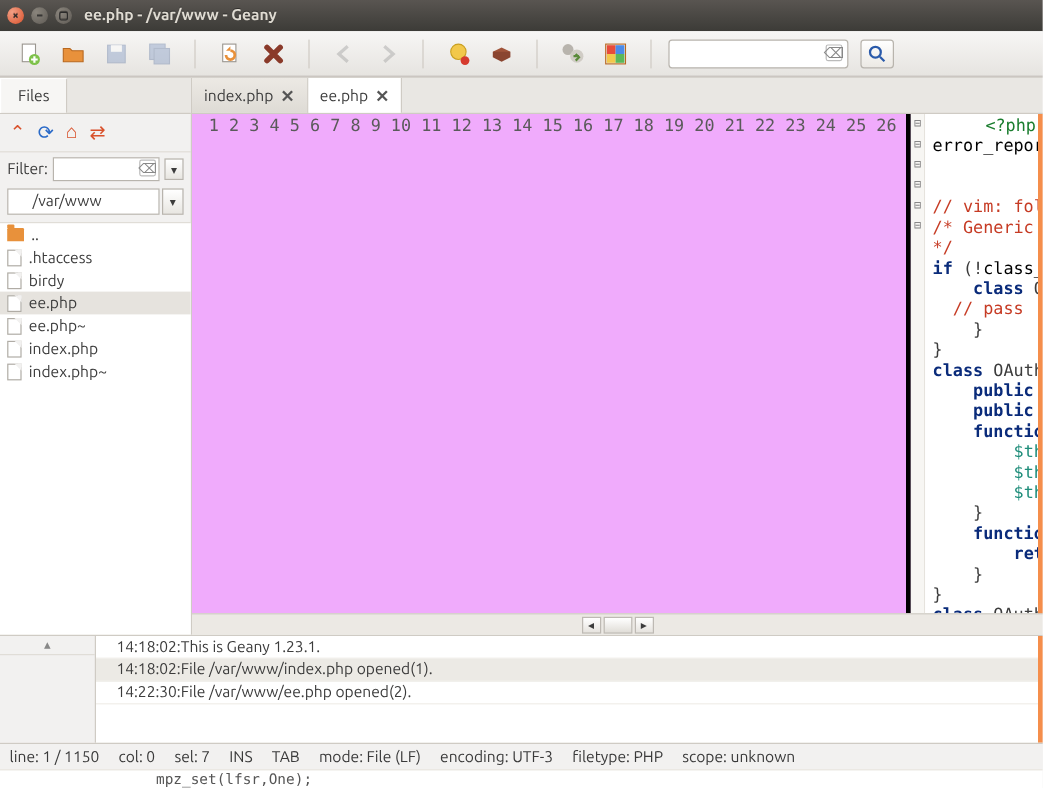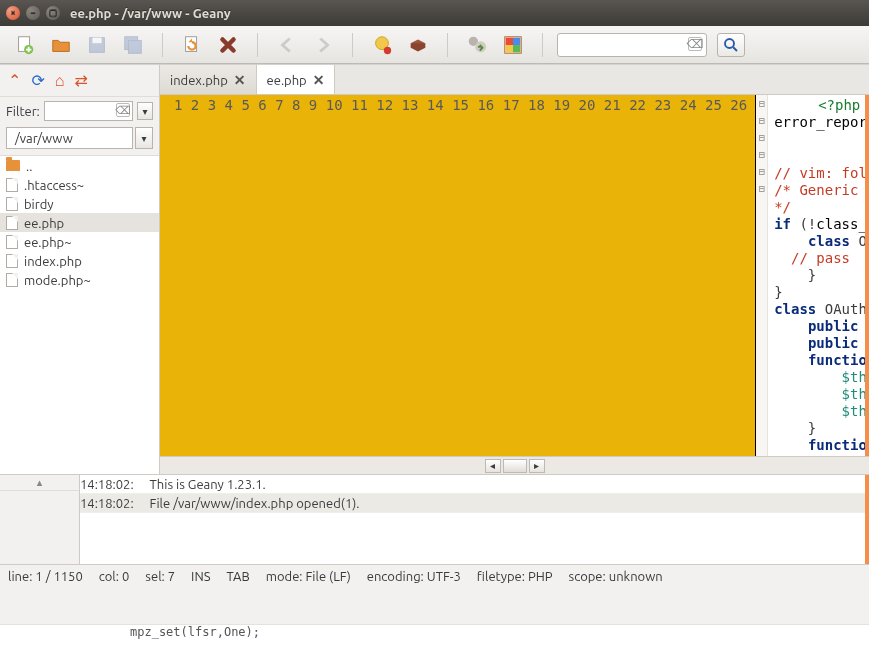--- a/index.html
+++ b/index.html
@@ -31,62 +31,62 @@
 .stab { padding: 6px 14px; font-size: 13px; border-right:1px solid #cfcbc4; display:flex; align-items:center; background:linear-gradient(#fdfdfc,#eeece8); border-top:1px solid #fff; border-left:1px solid #fff; }
 .stab.active { background:#f7f6f4; }
 .sidebar-nav { display:flex; gap:10px; padding:6px 8px; border-bottom:1px solid #e0ddd7; }
 .sidebar-nav span { font-size: 16px; }
 .filter-row { display:flex; align-items:center; gap:4px; padding:4px 6px; }
 .filter-row label { font-size:13px; }
 .filter-row .filter-input { flex:1; border:1px solid #b8b4ad; height:20px; position:relative; background:#fff; }
 .filter-row .filter-input .clear { position:absolute; right:2px; top:1px; font-size:11px; color:#888; border:1px solid #bbb; border-radius:2px; width:14px; height:14px; display:flex; align-items:center; justify-content:center;}
 .filter-row .dd { width:16px; height:18px; border:1px solid #b8b4ad; background:linear-gradient(#fff,#e8e6e1); font-size:10px; display:flex;align-items:center;justify-content:center; }
 .path-row { display:flex; padding:2px 6px 6px; gap:2px; }
-.path-row .path-input { flex:1; border:1px solid #b8b4ad; background:#fff; height:22px; padding:0 8px; font-size:13px; display:flex;align-items:center; }
+.path-row .path-input { flex:1; border:1px solid #b8b4ad; background:#fff; height:22px; padding:0 20px; font-size:13px; display:flex;align-items:center; }
 .path-row .dd { width:18px; height:22px; border:1px solid #b8b4ad; background:linear-gradient(#fff,#e8e6e1); font-size:10px; display:flex;align-items:center;justify-content:center;}
 .file-list { flex:1; overflow:auto; background:#fff; border-top:1px solid #e0ddd7; }
 .file-item { display:flex; align-items:center; gap:6px; padding:2px 6px; font-size:13px; height:19px; }
 .file-item.selected { background:#e6e3de; }
 .fi-folder { width:14px; height:11px; background:#e8913b; border-radius:1px 1px 0 0; position:relative; }
 .fi-folder::before { content:""; position:absolute; top:-3px; left:0; width:6px; height:3px; background:#e8913b; border-radius:1px 1px 0 0; }
 .fi-file { width:12px; height:14px; background:#fff; border:1px solid #b0aca5; position:relative; }
 .fi-file::after { content:""; position:absolute; right:-1px; top:-1px; border:3px solid transparent; border-right-color:#f2f1f0; border-top-color:#f2f1f0; }
 
 
 .editor-area { flex:1; display:flex; flex-direction:column; min-width:0; background:#fff; }
 .editor-tabs { display:flex; background:#e9e7e3; height:30px; border-bottom:1px solid #cfcbc4; }
 .etab { display:flex; align-items:center; gap:6px; padding:0 10px; border-right:1px solid #cfcbc4; background:linear-gradient(#ece9e4,#dedbd5); font-size:13px; }
 .etab.active { background:#fff; }
 .etab .close { font-size:14px; font-weight:bold; color:#555; }
 .code-wrap { flex:1; display:flex; overflow:hidden; font-family: "DejaVu Sans Mono", Consolas, monospace; font-size:14px; position:relative; border-right: 4px solid #f58e4b; }
-.gutter { background:#eab308; color:#5a5a5a; text-align:right; padding:2px 8px 2px 14px; border-right:1px solid #000000; user-select:none; line-height:17px; }
+.gutter { background:#f0abfc; color:#5a5a5a; text-align:right; padding:2px 8px 2px 14px; border-right:4px solid #000000; user-select:none; line-height:17px; }
 .foldcol { background:#f7f6f3; width:12px; border-right:1px solid #e6e3dd; line-height:17px; font-size:10px; text-align:center; color:#888; }
 .code { flex:1; padding:2px 6px; white-space:pre; line-height:17px; overflow:hidden; background:#fff; }
 .code .kw { color:#0a2b7a; font-weight:bold; }
 .code .fn { color:#000; }
 .code .var { color:#1f8d7a; }
 .code .cmt { color:#c63b24; }
 .code .tag { color:#1a7d2e;margin-left:44px; }
 .h-scroll { height:18px; background:#ece9e4; border-top:1px solid #cfcbc4; display:flex; align-items:center; justify-content:center; gap:2px; }
 .h-scroll .arrow { width:16px; height:14px; border:1px solid #bdb9b3; background:linear-gradient(#fff,#e6e3de); display:flex;align-items:center;justify-content:center; font-size:10px; }
 .h-scroll .thumb { width:24px; height:14px; background:linear-gradient(#fff,#e0ddd7); border:1px solid #bdb9b3; }
 
 
 .messages { height: 90px; display:flex; border-top:1px solid #cfcbc4; background:#fff; }
 .msg-tabcol { width:80px; background:#f2f1f0; border-right:1px solid #cfcbc4; display:flex; flex-direction:column; }
 .msg-tabcol .collapse { height:16px; display:flex; align-items:center; justify-content:center; font-size:11px; color:#888; border-bottom:1px solid #e0ddd7; }
 .msg-tabcol .mtab { flex:1; display:flex; align-items:center; justify-content:center; background:linear-gradient(#fdfdfc,#eeece8); border-bottom:1px solid #cfcbc4; }
 .msg-list { flex:1; overflow:auto; font-size:13px; border-right:4px solid #f58e4b; }
-.msg-row { padding:2px 0; border-bottom:1px solid #f0eee9; display:flex; gap:16px; }
+.msg-row { padding:2px 17px; border-bottom:1px solid #f0eee9; display:flex; gap:0; }
 .msg-row.sel { background:#eceae5; }
 
 
 .statusbar { height:22px; background:#f2f1f0; border-top:1px solid #cfcbc4; display:flex; align-items:center; padding:0 8px; gap:16px; font-size:13px; color:#3a3a3a; }
 .statusbar .cell { white-space:nowrap; }
-.footer-extra { height:33px; background:#fff; font-family:monospace; font-size:12px; color:#555; padding-left:130px; overflow:hidden; border-top:1px solid #e6e3dd;margin-top:38px;}
+.footer-extra { height:16px; background:#fff; font-family:monospace; font-size:12px; color:#555; padding-left:130px; overflow:hidden; border-top:1px solid #e6e3dd;}
 </style>
 </head>
 <body>
 
 <div class="titlebar">
   <div class="window-controls">
     <div class="wc-btn wc-close">×</div>
     <div class="wc-btn wc-min">–</div>
     <div class="wc-btn wc-max">▢</div>
   </div>
@@ -190,20 +190,25 @@
       <svg width="18" height="18" viewBox="0 0 24 24">
         <circle cx="10" cy="10" r="6" fill="none" stroke="#2a5aaa" stroke-width="2.5"></circle>
         <path d="M15 15l5 5" stroke="#2a5aaa" stroke-width="2.5"></path>
       </svg>
     </div>
 </div>
 
 <div class="main">
 
   <div class="sidebar">
+    <div class="sidebar-tabs">
+      <div class="stab active">
+          <span>Files</span>
+        </div>
+    </div>
     <div class="sidebar-nav">
       <span style="color:#d9522c">⌃</span>
       <span style="color:#2a6ac8">⟳</span>
       <span style="color:#d9522c">⌂</span>
       <span style="color:#d9522c">⇄</span>
     </div>
     <div class="filter-row">
       <label>Filter:</label>
       <div class="filter-input">
           <span class="clear">⌫</span>
@@ -216,41 +221,41 @@
         </div>
       <div class="dd">▾</div>
     </div>
     <div class="file-list" id="file-list">
         <div class="file-item">
           <span class="fi-folder"></span>
           <span>..</span>
         </div>
         <div class="file-item">
           <span class="fi-file"></span>
-          <span>.htaccess~</span>
+          <span>.htaccess</span>
         </div>
         <div class="file-item">
           <span class="fi-file"></span>
           <span>birdy</span>
         </div>
         <div class="file-item selected">
           <span class="fi-file"></span>
           <span>ee.php</span>
         </div>
         <div class="file-item">
           <span class="fi-file"></span>
           <span>ee.php~</span>
         </div>
         <div class="file-item">
           <span class="fi-file"></span>
           <span>index.php</span>
         </div>
         <div class="file-item">
           <span class="fi-file"></span>
-          <span>mode.php~</span>
+          <span>index.php~</span>
         </div>
       </div>
   </div>
 
   <div class="editor-area">
     <div class="editor-tabs" id="editor-tabs">
         <div class="etab">
           <span>index.php</span>
           <span class="close">✕</span>
         </div>
@@ -356,20 +361,24 @@
   </div>
   <div class="msg-list" id="msg-list">
       <div class="msg-row">
         <span>14:18:02:</span>
         <span>This is Geany 1.23.1.</span>
       </div>
       <div class="msg-row sel">
         <span>14:18:02:</span>
         <span>File /var/www/index.php opened(1).</span>
       </div>
+      <div class="msg-row">
+        <span>14:22:30:</span>
+        <span>File /var/www/ee.php opened(2).</span>
+      </div>
     </div>
 </div>
 
 <div class="statusbar">
   <span class="cell">line: 1 / 1150</span>
   <span class="cell">col: 0</span>
   <span class="cell">sel: 7</span>
   <span class="cell">INS</span>
   <span class="cell">TAB</span>
   <span class="cell">mode: File (LF)</span>

